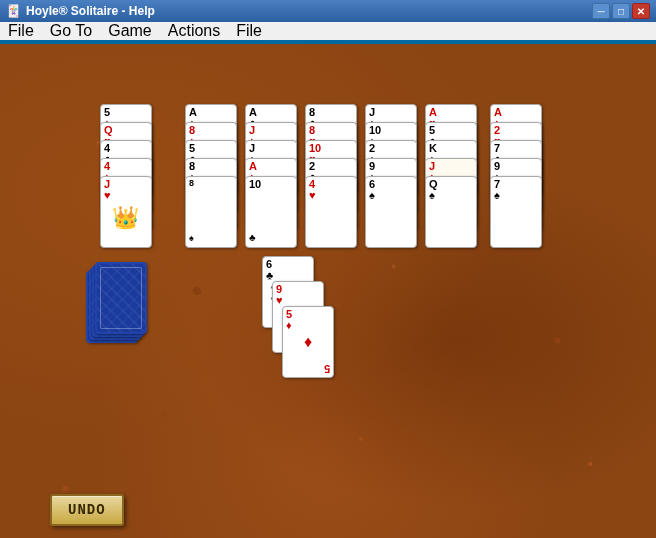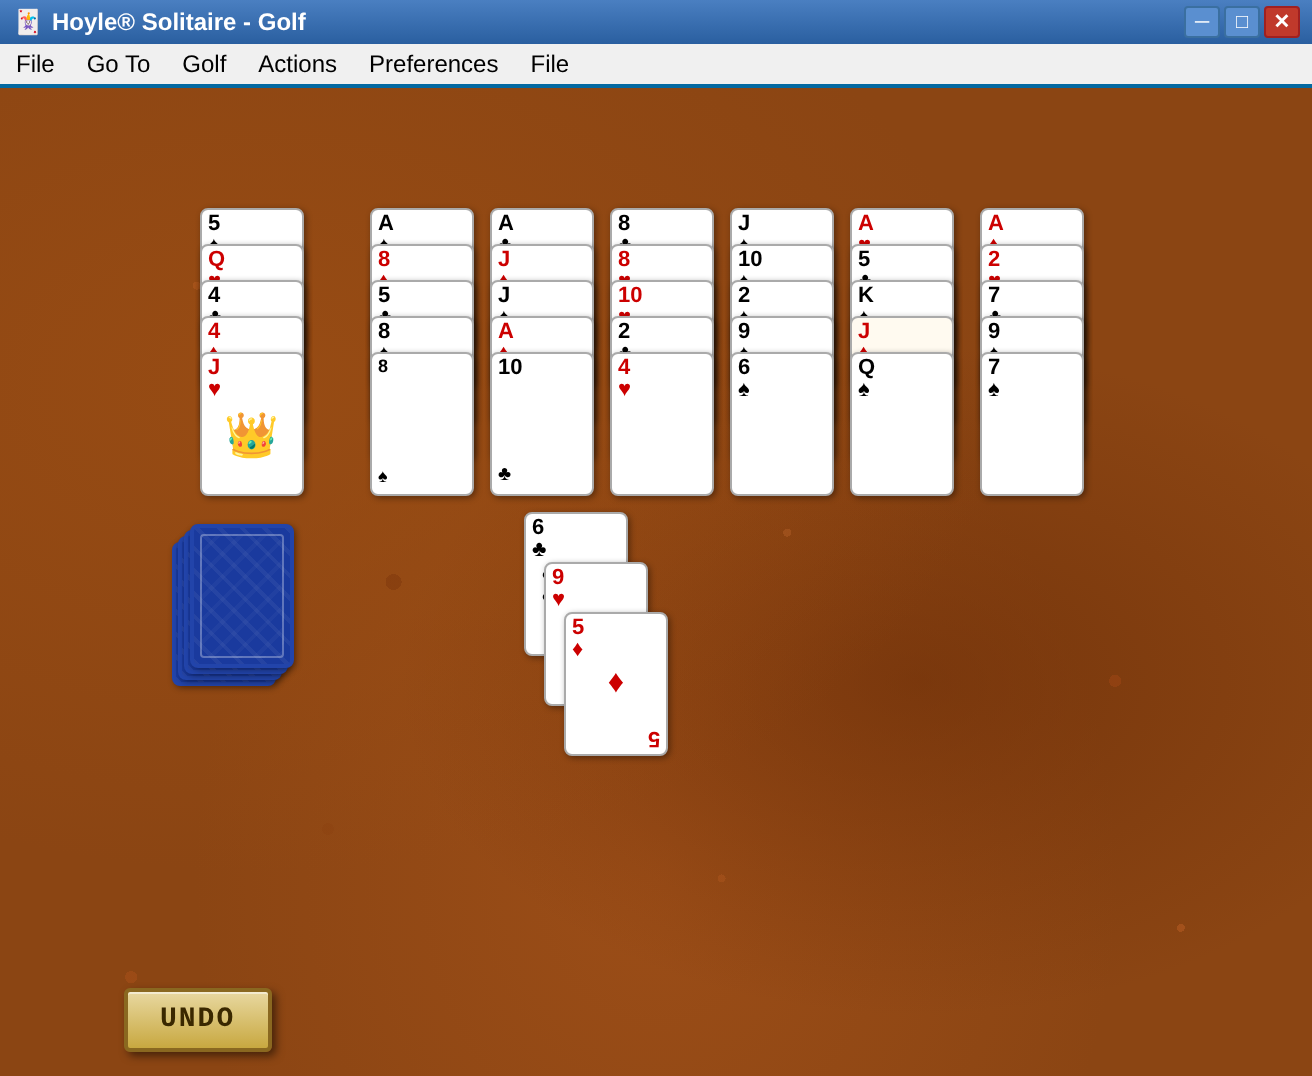--- a/index.html
+++ b/index.html
@@ -38,22 +38,22 @@
     }
     #title-bar .win-btn.close { background: #c0392b; border-color: #a02020; }
     #title-bar .win-btn.maximize { background: #5a8fd0; }
 
     
     #menu-bar {
       background: #f0f0f0;
       height: 22px;
       display: flex;
       align-items: center;
-      border-bottom: 2px solid #0369a1;
-      font-size: 12px;
+      border-bottom: 4px solid #0369a1;
+      font-size: 16px;
     }
     .menu-item {
       padding: 2px 8px;
       cursor: pointer;
       height: 100%;
       display: flex;
       align-items: center;
     }
 
     
@@ -166,44 +166,42 @@
       border: 2px solid #8a6820;
       color: #3a2800;
       font-size: 14px;
       font-weight: bold;
       padding: 6px 16px;
       cursor: pointer;
       border-radius: 3px;
       letter-spacing: 1px;
       font-family: 'Courier New', monospace;
       box-shadow: 2px 2px 4px rgba(0,0,0,0.5), inset 0 1px 0 rgba(255,255,255,0.5);
-      margin-left: 12px;
     }
     #undo-btn { left: 50px; }
     #new-game-btn { right: 30px; }
   </style>
 </head>
 <body>
 
 <div id="title-bar">
   <div class="title-icon">🃏</div>
-  <span class="title-text">Hoyle® Solitaire - Golf</span>
+  <span class="title-text">Hoyle® Solitaire - Help</span>
   <div class="window-controls">
     <div class="win-btn">─</div>
     <div class="win-btn maximize">□</div>
     <div class="win-btn close">✕</div>
   </div>
 </div>
 
 <div id="menu-bar">
   <div class="menu-item">File</div>
   <div class="menu-item">Go To</div>
-  <div class="menu-item">Golf</div>
+  <div class="menu-item">Game</div>
   <div class="menu-item">Actions</div>
-  <div class="menu-item">Preferences</div>
   <div class="menu-item">File</div>
 </div>
 
 <div id="game-area">
 
   <div class="card card-black col-1 row-0">
     <span class="card-rank">5</span>
       <span class="card-suit-tl">♠</span>
   </div>
   <div class="card card-red col-1 row-1">

